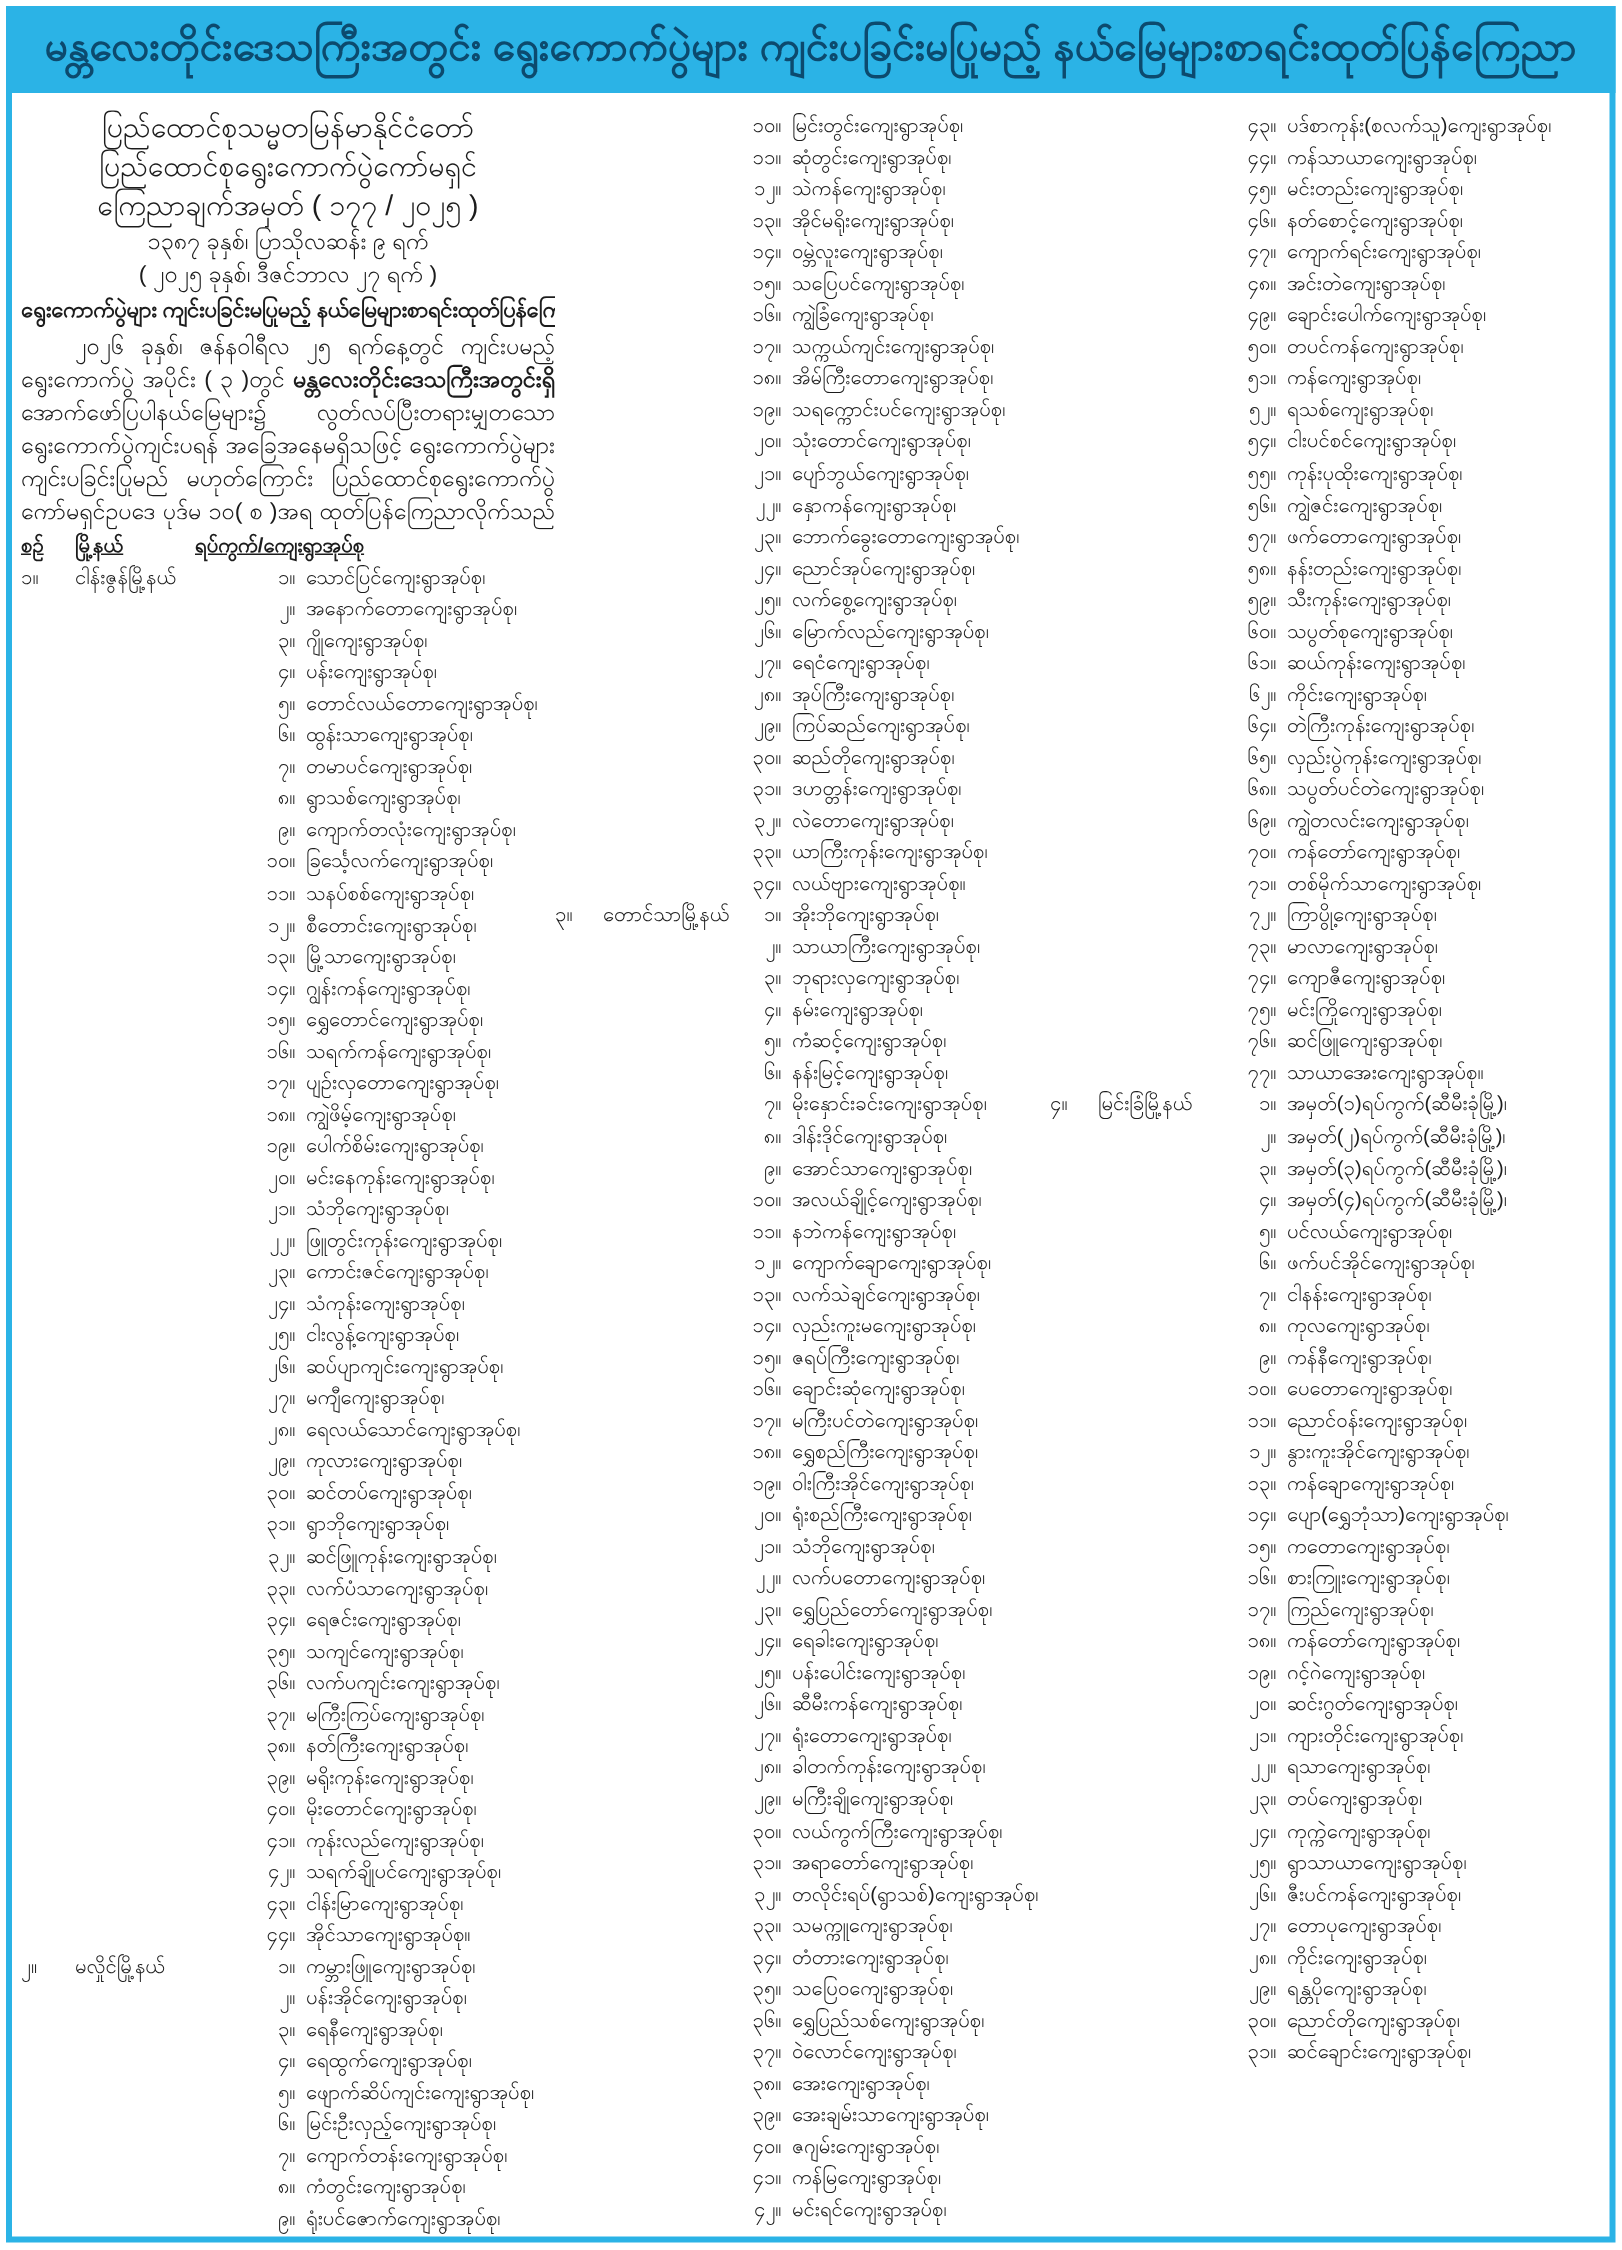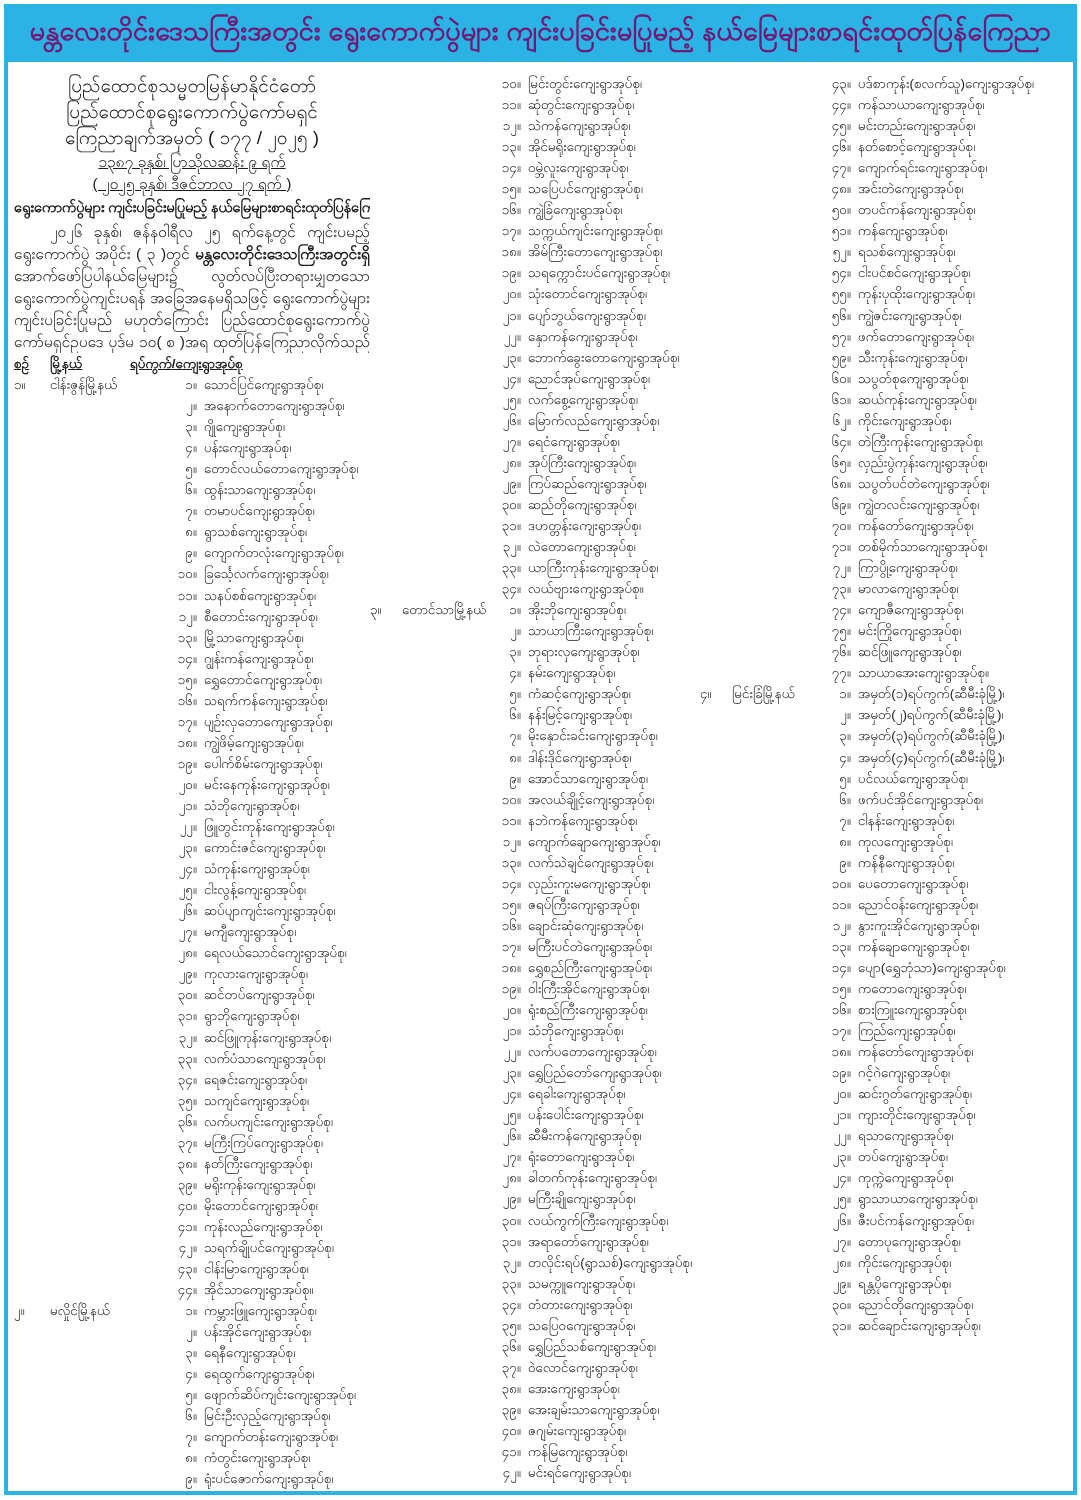--- a/index.html
+++ b/index.html
@@ -1,30 +1,30 @@
 <!DOCTYPE html>
 <html><head>
 <meta charset="utf-8">
 <style>
   html,body{margin:0;padding:0;background:#ffffff;}
   .page{position:relative;width:1081px;height:1500px;background:#ffffff;overflow:hidden;
         font-family:"Liberation Sans",sans-serif;color:#1c1c1c;}
   .frame{position:absolute;left:4px;top:4px;right:4px;bottom:5px;border:4px solid #2bb3e6;}
   .banner{position:absolute;left:4px;top:4px;right:4px;height:58px;background:#2bb3e6;
           display:flex;align-items:center;justify-content:center;}
-  .banner-title{color:#701a75;font-weight:700;font-size:27px;letter-spacing:.2px;white-space:nowrap;}
+  .banner-title{color:#0c4a6e;font-weight:700;font-size:27px;letter-spacing:.2px;white-space:nowrap;}
   .content{position:absolute;left:14px;top:68px;right:8px;bottom:8px;display:flex;justify-content:center;}
   .col{box-sizing:border-box;padding-top:5px;}
   .col1{width:356px;}
   .col2{width:330px;}
   .col3{flex:1;}
   .preamble{height:280px;overflow:hidden;}
   .lh{ text-align:center;}
   .lh-big{font-size:19px;line-height:26px;}
-  .lh-small{font-size:15.5px;line-height:22px;text-decoration:underline;}
+  .lh-small{font-size:15.5px;line-height:22px;}
   .subject{font-weight:700;font-size:14.6px;line-height:24px;white-space:nowrap;letter-spacing:-.2px;}
   .para{font-size:15.5px;line-height:22px;text-align:justify;text-indent:36px;margin-top:2px;}
   .row{display:grid;height:21.05px;line-height:21px;font-size:13.5px;white-space:nowrap;overflow:visible;}
   .col1 .row{grid-template-columns:36px 110px 44px auto;}
   .col2 .row,.col3 .row{grid-template-columns:32px 82px 44px auto;}
   .row .ino{text-align:right;padding-right:7px;}
   .row .tname{overflow:visible;}
   .hdr{font-weight:700;text-decoration:underline;}
   .hdr .group-h{margin-left:-30px;}
   b{font-weight:700;}
@@ -819,20 +819,26 @@
           </div>
           <div class="row">
             <span class="tno"></span>
             <span class="tname"></span>
             <span class="ino">၄၈။</span>
             <span class="itxt">အင်းတဲကျေးရွာအုပ်စု၊</span>
           </div>
           <div class="row">
             <span class="tno"></span>
             <span class="tname"></span>
+            <span class="ino">၄၉။</span>
+            <span class="itxt">ချောင်းပေါက်ကျေးရွာအုပ်စု၊</span>
+          </div>
+          <div class="row">
+            <span class="tno"></span>
+            <span class="tname"></span>
             <span class="ino">၅၀။</span>
             <span class="itxt">တပင်ကန်ကျေးရွာအုပ်စု၊</span>
           </div>
           <div class="row">
             <span class="tno"></span>
             <span class="tname"></span>
             <span class="ino">၅၁။</span>
             <span class="itxt">ကန်ကျေးရွာအုပ်စု၊</span>
           </div>
           <div class="row">
@@ -857,20 +863,26 @@
             <span class="tno"></span>
             <span class="tname"></span>
             <span class="ino">၅၆။</span>
             <span class="itxt">ကျွဲဇင်းကျေးရွာအုပ်စု၊</span>
           </div>
           <div class="row">
             <span class="tno"></span>
             <span class="tname"></span>
             <span class="ino">၅၇။</span>
             <span class="itxt">ဖက်တောကျေးရွာအုပ်စု၊</span>
+          </div>
+          <div class="row">
+            <span class="tno"></span>
+            <span class="tname"></span>
+            <span class="ino">၅၈။</span>
+            <span class="itxt">နန်းတည်းကျေးရွာအုပ်စု၊</span>
           </div>
           <div class="row">
             <span class="tno"></span>
             <span class="tname"></span>
             <span class="ino">၅၉။</span>
             <span class="itxt">သီးကုန်းကျေးရွာအုပ်စု၊</span>
           </div>
           <div class="row">
             <span class="tno"></span>
             <span class="tname"></span>

